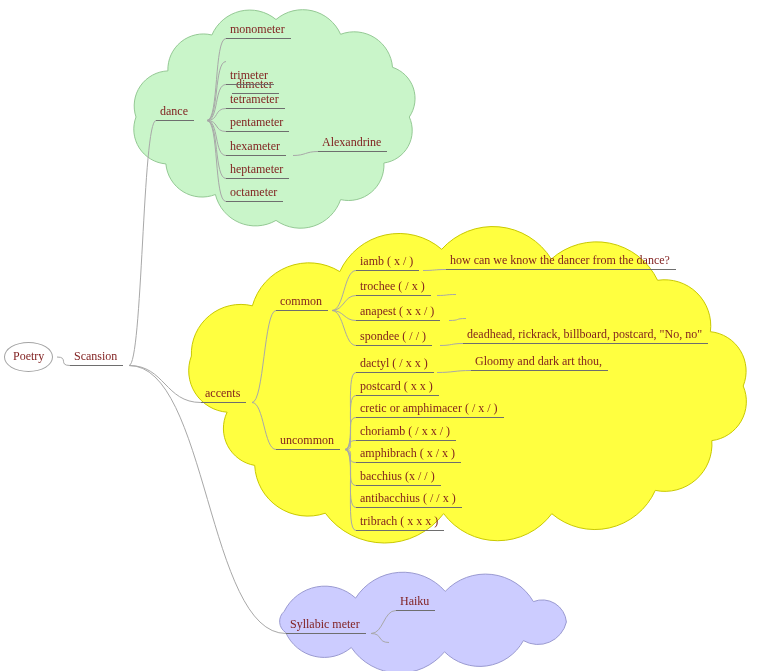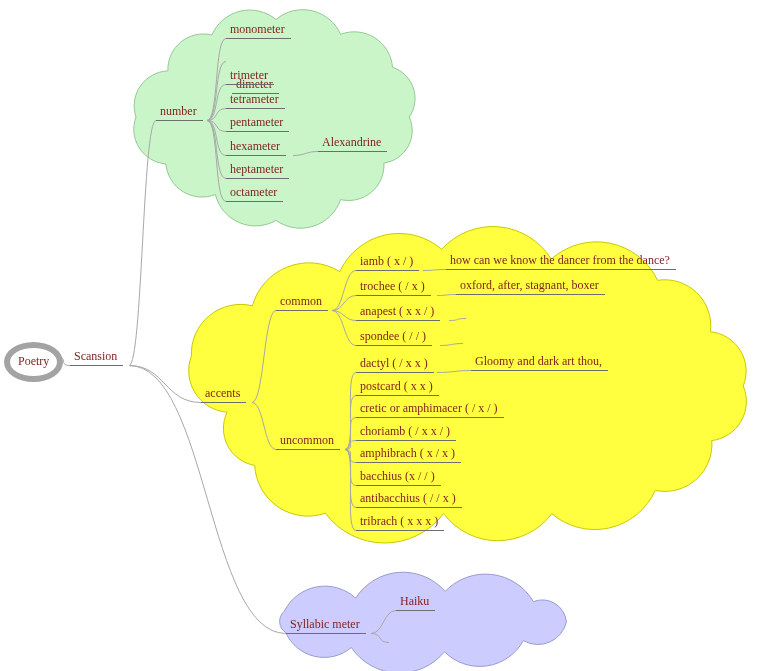--- a/index.html
+++ b/index.html
@@ -13,21 +13,21 @@
     font-size:12px;line-height:15px;color:#7f1d1d;
     padding:1px 6px 1px 4px;
     border-bottom:1px solid #6e6e6e;
     white-space:nowrap;
     z-index:2;
     background:transparent;
     cursor:default;
     font-family:Liberation Serif, serif;
   }
   .node.root{
-    border:6px solid #a3a3a3;
+    border:1px solid #a3a3a3;
     border-radius:50%;
     background:#fff;
     padding:6px 8px 7px 8px;
     text-align:center;
   }
   .edge{fill:none;stroke:#a8a8a8;stroke-width:1;}
   .cloud{stroke-width:1;}
 </style>
 </head>
 <body>
@@ -72,38 +72,38 @@
         <path d="M345 449.5 C357 449.5 344 507.5 356 507.5" class="edge"></path>
         <path d="M345 449.5 C357 449.5 344 530.5 356 530.5" class="edge"></path>
         <path d="M437 372.5 C454 372.5 454 370.5 471 370.5" class="edge"></path>
         <path d="M371 633.5 C383.5 633.5 383.5 610.5 396 610.5" class="edge"></path>
         <path d="M371 633.5 C383 633.5 377 642.5 389 642.5" class="edge"></path>
       </g>
     </svg>
   <div id="nodelayer">
       <div class="node root" style="left: 4px; top: 342px;">Poetry</div>
       <div class="node" style="left: 70px; top: 348px;">Scansion</div>
-      <div class="node" style="left: 156px; top: 103px;">number</div>
+      <div class="node" style="left: 156px; top: 103px;">dance</div>
       <div class="node" style="left: 226px; top: 21px;">monometer</div>
       <div class="node" style="left: 232px; top: 44px; margin-top: 32px;">dimeter</div>
       <div class="node" style="left: 226px; top: 67px;">trimeter</div>
       <div class="node" style="left: 226px; top: 91px;">tetrameter</div>
       <div class="node" style="left: 226px; top: 114px;">pentameter</div>
       <div class="node" style="left: 226px; top: 138px;">hexameter</div>
       <div class="node" style="left: 318px; top: 134px;">Alexandrine</div>
       <div class="node" style="left: 226px; top: 161px;">heptameter</div>
       <div class="node" style="left: 226px; top: 184px;">octameter</div>
       <div class="node" style="left: 201px; top: 385px;">accents</div>
       <div class="node" style="left: 276px; top: 293px;">common</div>
       <div class="node" style="left: 356px; top: 253px;">iamb ( x / )</div>
       <div class="node" style="left: 446px; top: 252px;">how can we know the dancer from the dance?</div>
       <div class="node" style="left: 356px; top: 278px;">trochee ( / x )</div>
-      <div class="node" style="left: 456px; top: 277px;">oxford, after, stagnant, boxer</div>
       <div class="node" style="left: 356px; top: 303px;">anapest ( x x / )</div>
       <div class="node" style="left: 356px; top: 328px;">spondee ( / / )</div>
+      <div class="node" style="left: 463px; top: 326px;">deadhead, rickrack, billboard, postcard, "No, no"</div>
       <div class="node" style="left: 276px; top: 432px;">uncommon</div>
       <div class="node" style="left: 356px; top: 355px;">dactyl ( / x x )</div>
       <div class="node" style="left: 471px; top: 353px;">Gloomy and dark art thou,</div>
       <div class="node" style="left: 356px; top: 378px;">postcard ( x x )</div>
       <div class="node" style="left: 356px; top: 400px;">cretic or amphimacer ( / x / )</div>
       <div class="node" style="left: 356px; top: 423px;">choriamb ( / x x / )</div>
       <div class="node" style="left: 356px; top: 445px;">amphibrach ( x / x )</div>
       <div class="node" style="left: 356px; top: 468px;">bacchius (x / / )</div>
       <div class="node" style="left: 356px; top: 490px;">antibacchius ( / / x )</div>
       <div class="node" style="left: 356px; top: 513px;">tribrach ( x x x )</div>

